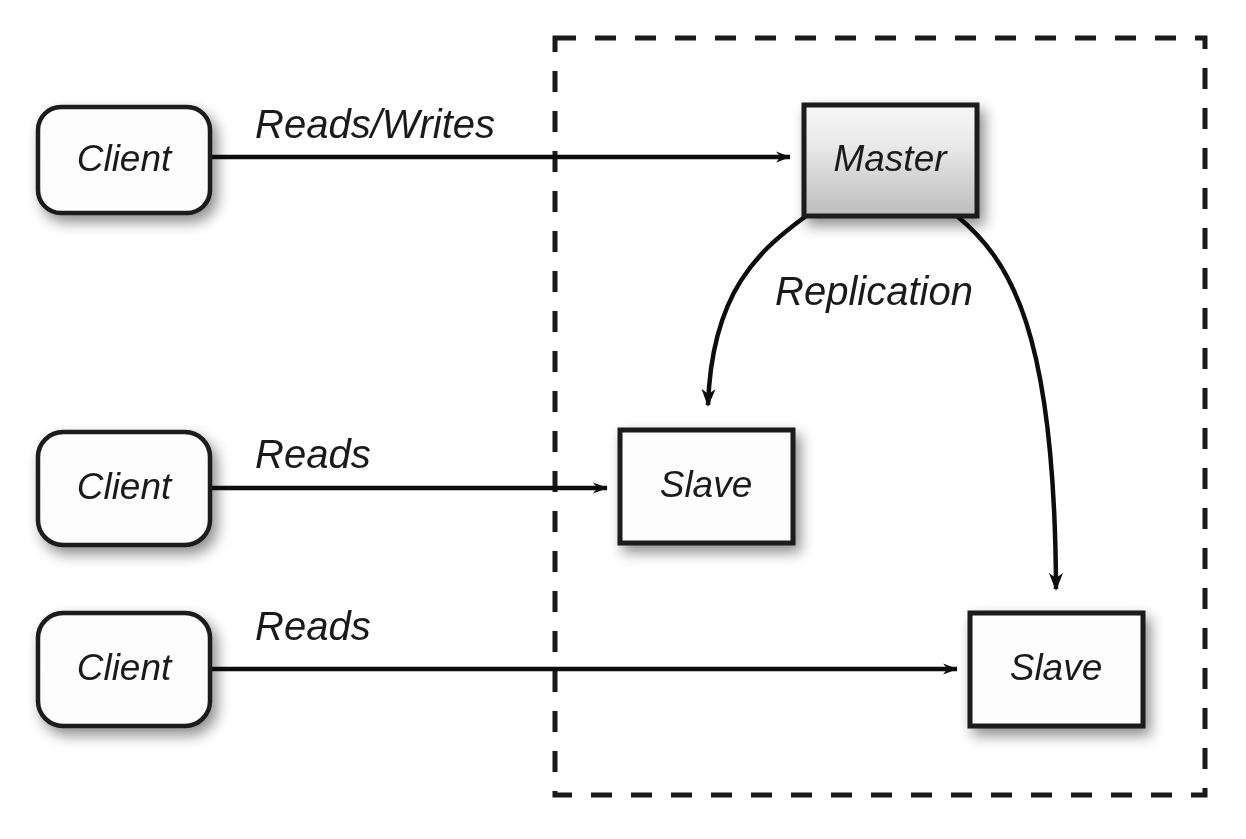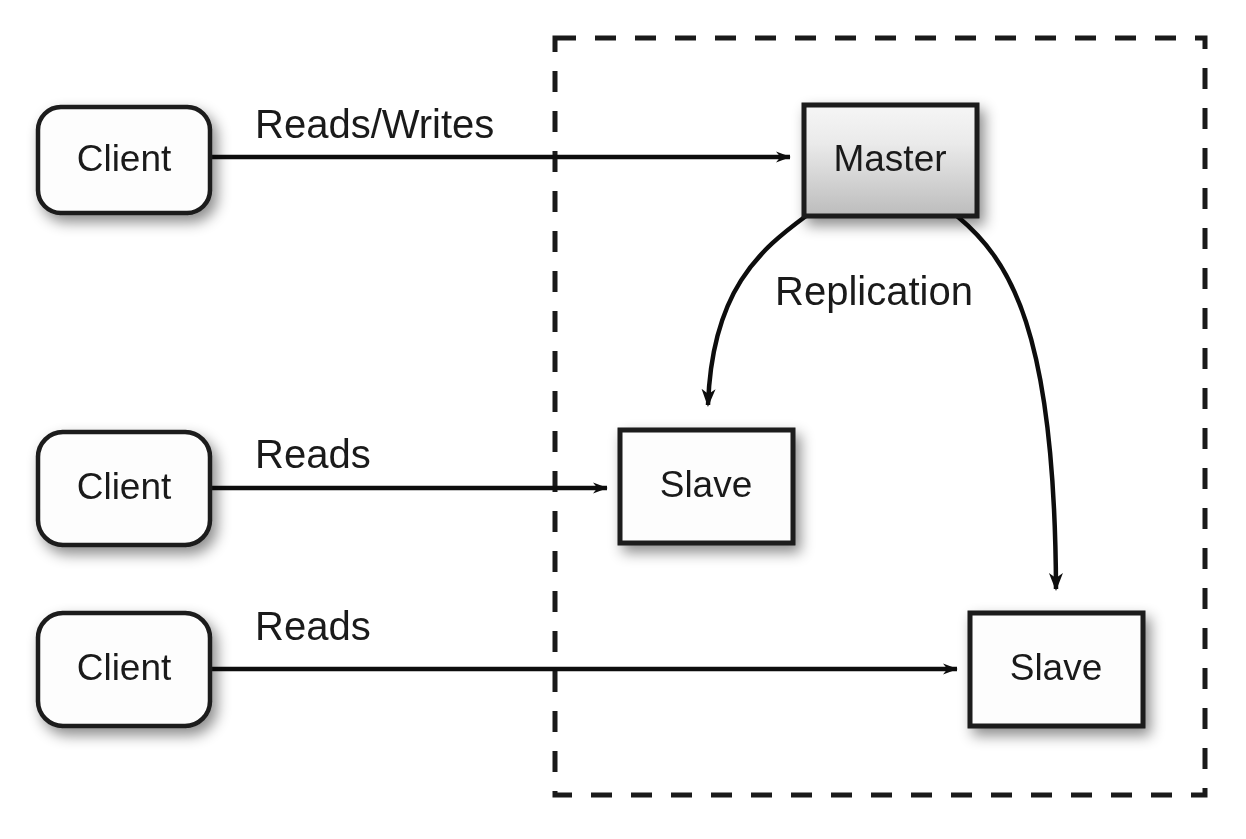--- a/index.html
+++ b/index.html
@@ -9,20 +9,21 @@
   }
   body {
     font-family: "Liberation Sans", sans-serif;
   }
   #canvas {
     position: relative;
     width: 1246px;
     height: 839px;
     background: #ffffff;
     overflow: hidden;
+    font-style: italic;
   }
   #diagram-svg {
     position: absolute;
     left: 0;
     top: 0;
     width: 1246px;
     height: 839px;
   }
   .node-label {
     font-family: "Liberation Sans", sans-serif;

